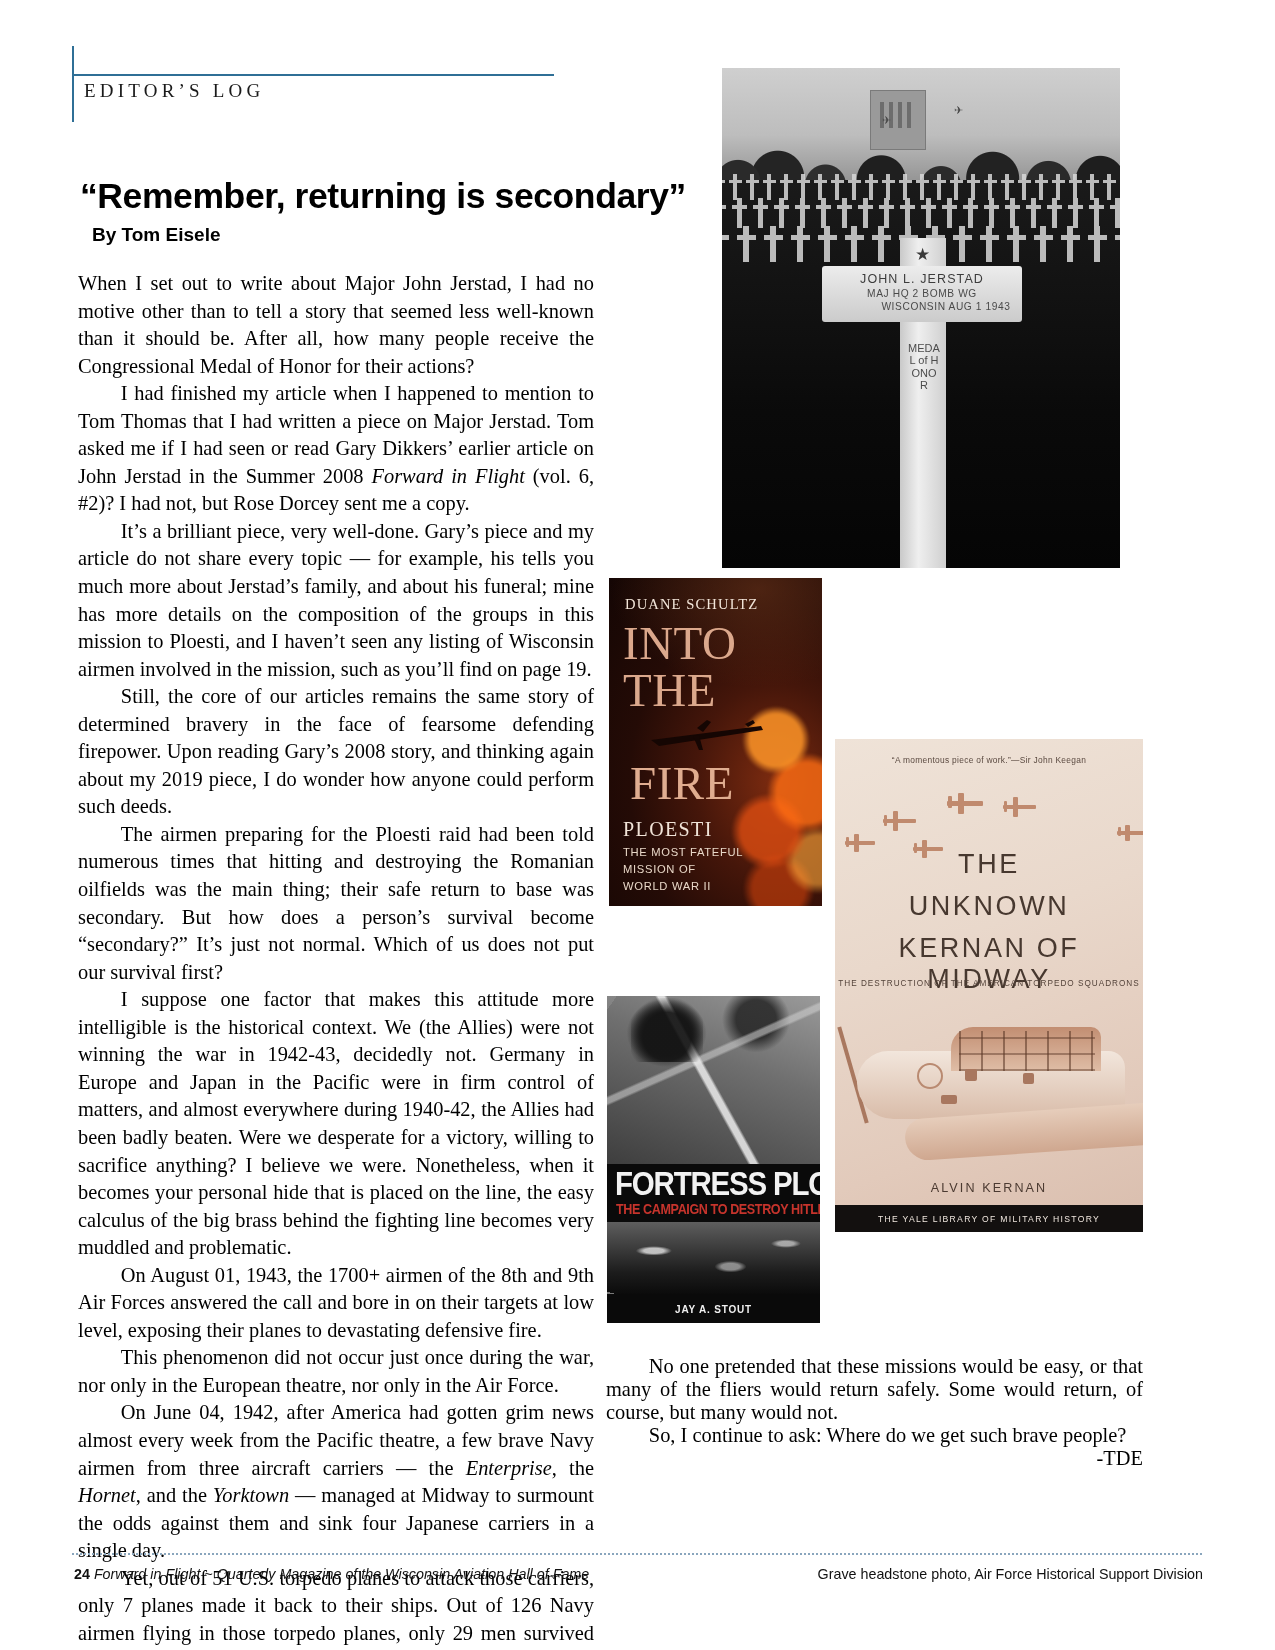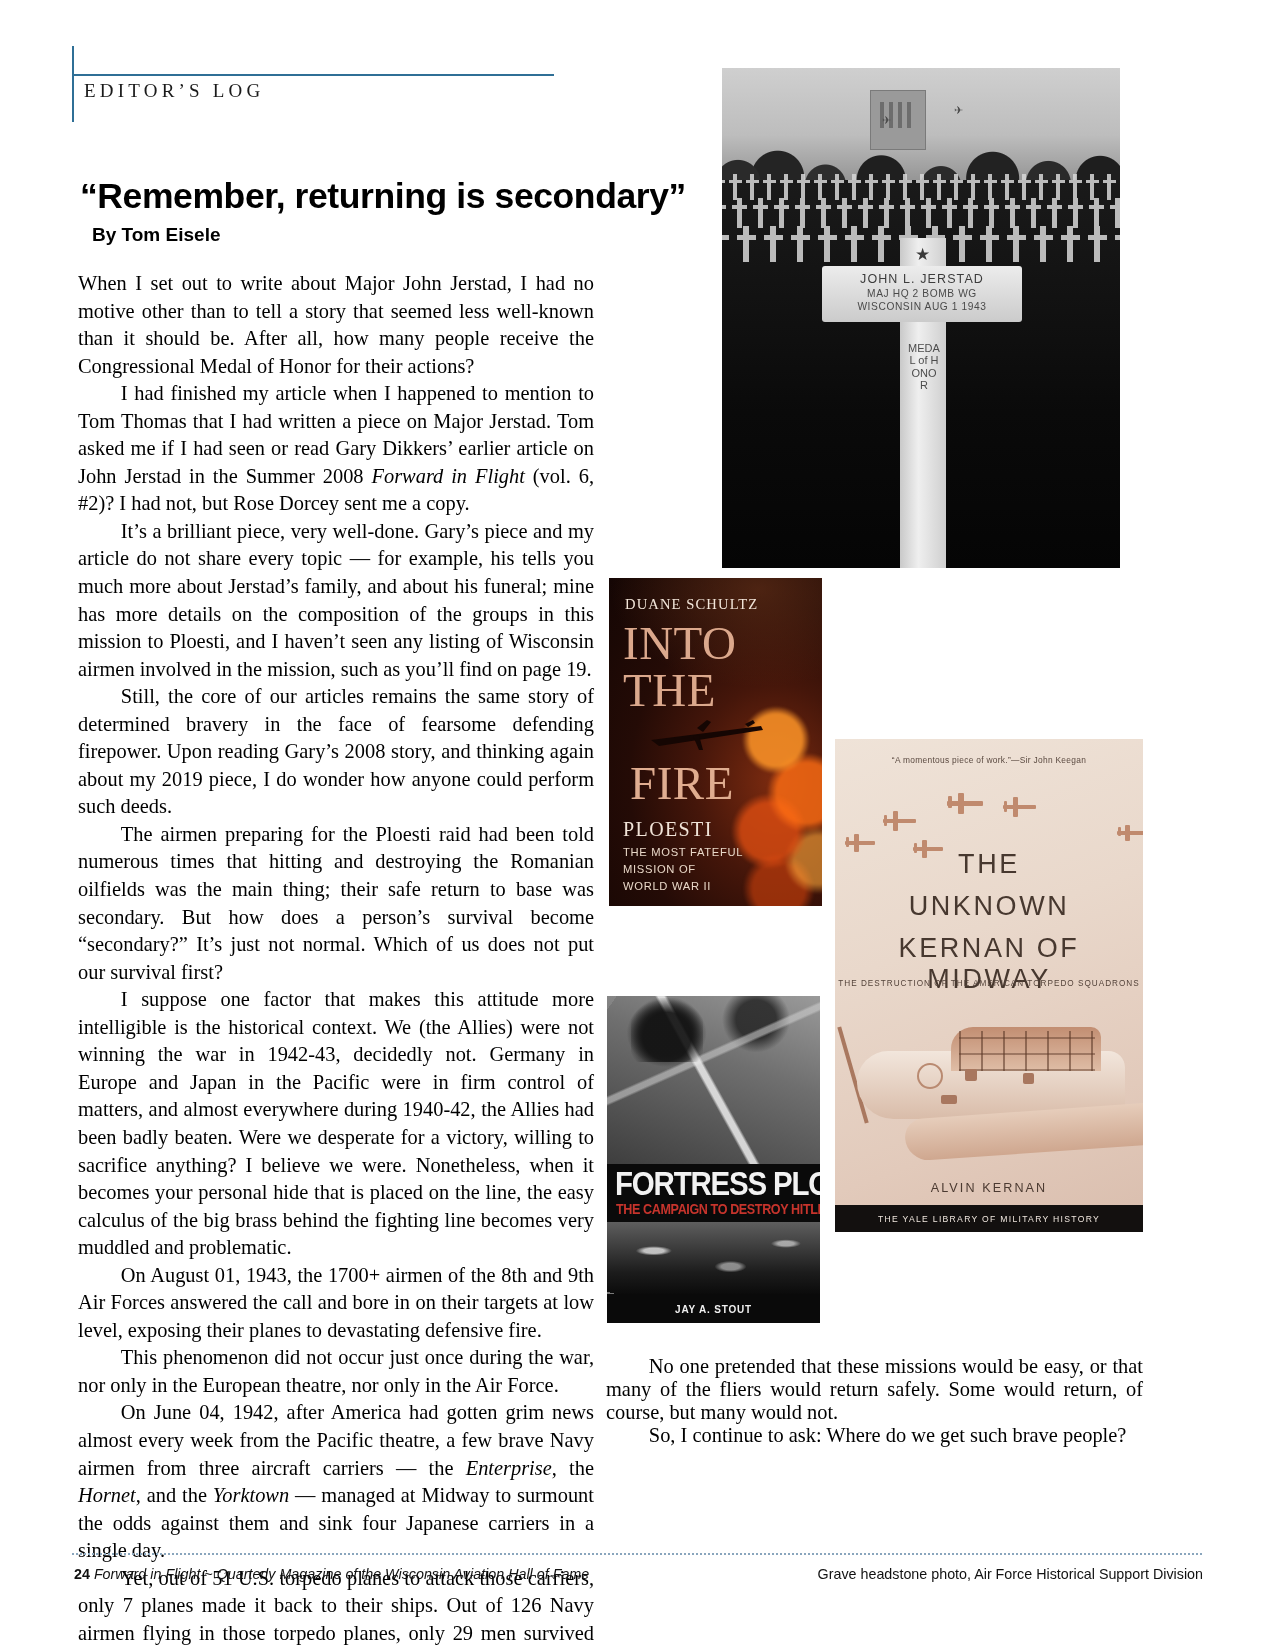--- a/index.html
+++ b/index.html
@@ -201,21 +201,21 @@
   .pg-line2, .pg-line3 {
     position: absolute; left: 0; width: 200px;
     text-align: center;
     font-family: "Liberation Sans", sans-serif;
     font-size: 10.2px;
     letter-spacing: .6px;
     color: #4a4a4a;
     white-space: nowrap;
   }
   .pg-line2 { top: 50px; }
-  .pg-line3 { top: 63px; }
+  .pg-line3 { top: 63px; padding-left: 24px; }
   .pg-medal {
     position: absolute; left: 86px; top: 104px; width: 32px;
     font-family: "Liberation Sans", sans-serif;
     font-size: 11px;
     line-height: 12.4px;
     letter-spacing: 0;
     color: #4c4c4c;
     text-align: center;
     word-break: break-all;
   }
@@ -467,20 +467,21 @@
       <p>I suppose one factor that makes this attitude more intelligible is the historical context. We (the Allies) were not winning the war in 1942-43, decidedly not. Germany in Europe and Japan in the Pacific were in firm control of matters, and almost everywhere during 1940-42, the Allies had been badly beaten. Were we desperate for a victory, willing to sacrifice anything? I believe we were. Nonetheless, when it becomes your personal hide that is placed on the line, the easy calculus of the big brass behind the fighting line becomes very muddled and problematic.</p>
       <p>On August 01, 1943, the 1700+ airmen of the 8th and 9th Air Forces answered the call and bore in on their targets at low level, exposing their planes to devastating defensive fire.</p>
       <p>This phenomenon did not occur just once during the war, nor only in the European theatre, nor only in the Air Force.</p>
       <p>On June 04, 1942, after America had gotten grim news almost every week from the Pacific theatre, a few brave Navy airmen from three aircraft carriers — the <em>Enterprise</em>, the <em>Hornet</em>, and the <em>Yorktown</em> — managed at Midway to surmount the odds against them and sink four Japanese carriers in a single day.</p>
       <p>Yet, out of 51 U.S. torpedo planes to attack those carriers, only 7 planes made it back to their ships. Out of 126 Navy airmen flying in those torpedo planes, only 29 men survived the attack. And not a single torpedo struck a Japanese carrier (all the damage done was from the dive-bombers). The whole grim tale is set out in Alvin Kernan’s  (2005).</p>
     </div>
 
   <div class="col-right-bottom" id="right-col">
       <p>No one pretended that these missions would be easy, or that many of the fliers would return safely. Some would return, of course, but many would not.</p>
       <p>So, I continue to ask: Where do we get such brave people?</p>
+      <p class="sig">-TDE</p>
     </div>
 
   <div class="photo-grave">
     <div class="pg-sky"></div>
     <div class="pg-chapel"></div>
     <div class="pg-treeline"></div>
     <div class="pg-birds" style="left:160px;top:46px;">✈</div>
     <div class="pg-birds" style="left:232px;top:36px;">✈</div>
     <div class="pg-ground"></div>
     <div class="pg-rowcrosses" id="pg-rows">

